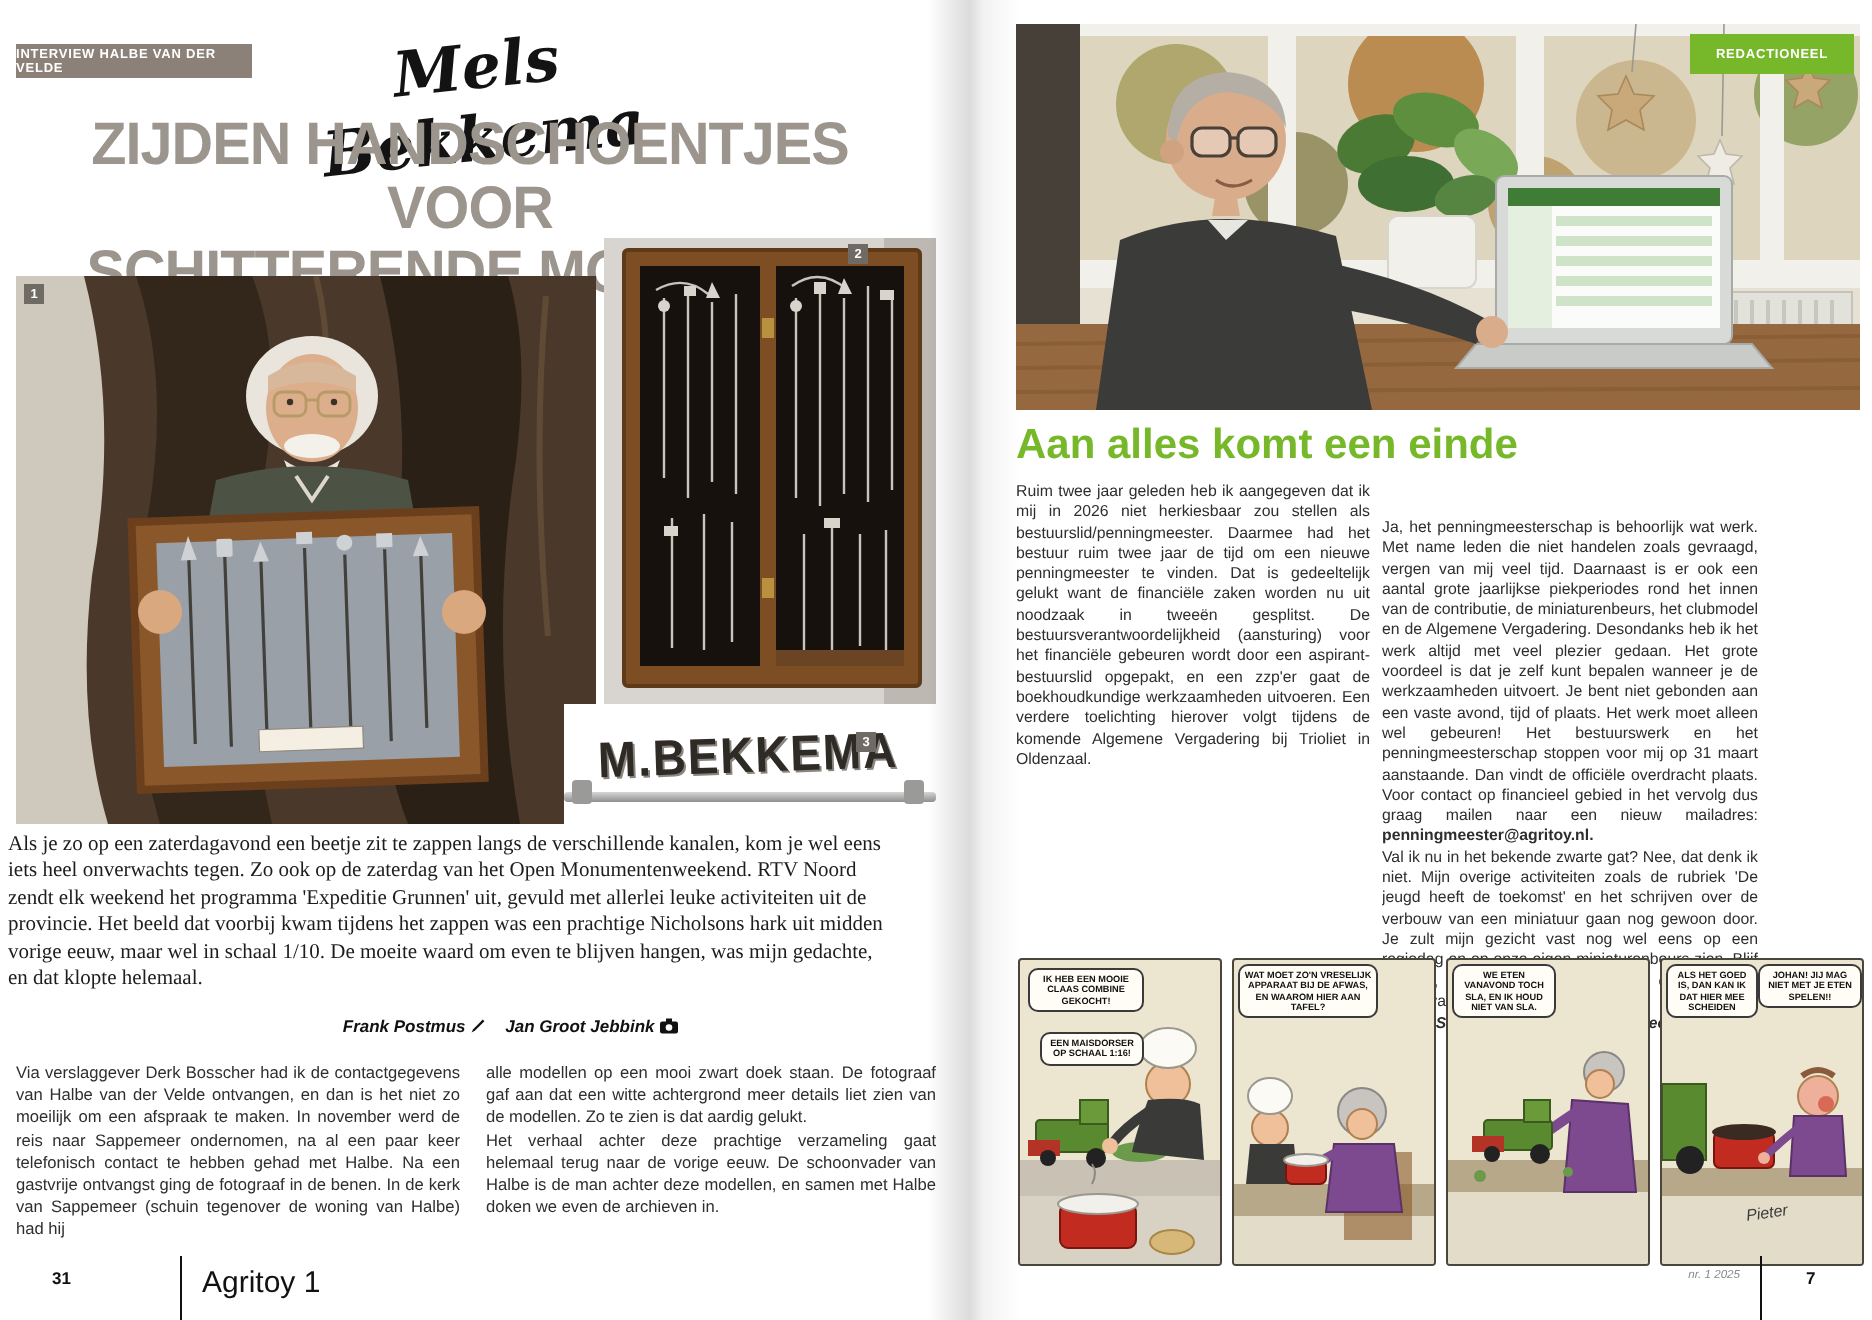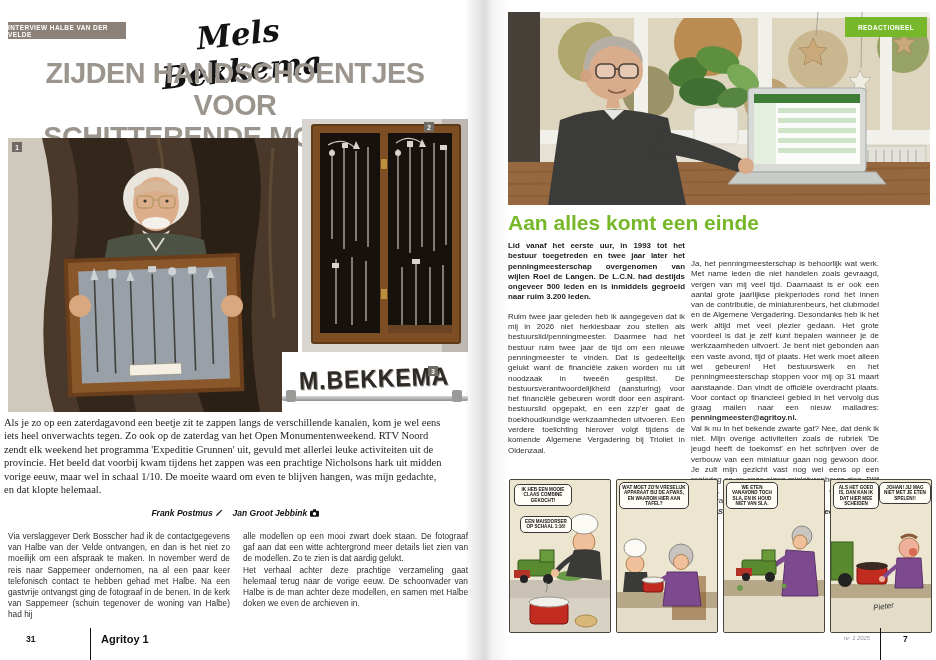--- a/index.html
+++ b/index.html
@@ -23,26 +23,26 @@
   .nameplate{left:282px;top:352px;width:188px;height:62px;background:#fff;}
   .nameplate .letters{position:absolute;left:6px;top:12px;width:172px;text-align:center;
        font-size:25px;font-weight:bold;letter-spacing:1px;color:#2e2a25;transform:rotate(-2deg) scaleX(.92);
        text-shadow:1px 1px 0 #8a857e;}
   .nameplate .bar{position:absolute;left:0px;top:44px;width:186px;height:5px;
        background:linear-gradient(#d6d6d6,#8f8f8f);border-radius:2px;}
   .nameplate .foot{position:absolute;width:10px;height:12px;top:38px;background:#9a9a98;border-radius:2px;}
   .intro{left:4px;top:416px;width:440px;margin:0;text-align:left;
          font-family:"Liberation Serif",serif;font-size:10.5px;line-height:13.4px;color:#1d1d1d;}
   .byline{left:0;top:508px;width:470px;text-align:center;font-size:8.5px;font-weight:bold;
-          font-style:italic;color:#111;}
+          font-style:italic;color:#111;padding-left:20px;}
   .byline svg{vertical-align:-1px;}
   .lcol{font-size:8.3px;line-height:11.2px;text-align:justify;color:#2e2e2e;overflow:hidden;}
   .lcol p{margin:0;}
   .footer-num{font-size:8.5px;font-weight:bold;color:#111;}
-  .footer-title{font-size:11px;font-weight:bold;color:#111;}
+  .footer-title{font-size:15px;font-weight:normal;color:#111;}
   .vline{width:1px;background:#111;}
 
   
   .gutter{left:464px;top:0;width:46px;height:660px;
       background:linear-gradient(to right,rgba(0,0,0,0) 0%,rgba(0,0,0,.14) 45%,rgba(0,0,0,.05) 60%,rgba(0,0,0,0) 100%);}
 
   
   .tag-right{left:845px;top:17px;width:82px;height:20px;background:#76b82a;color:#fff;
              font-size:6.5px;font-weight:bold;letter-spacing:.4px;display:flex;align-items:center;
              justify-content:center;z-index:6;}
@@ -305,21 +305,20 @@
           <path d="M96,98 L105,108 L116,98" fill="#e8e6e0"></path>
         </g>
       </svg>
     </div>
 
     <div class="abs tag-right">REDACTIONEEL</div>
 
     <h2 class="abs r-headline">Aan alles komt een einde</h2>
 
     <div class="abs rcol" style="left:508px;top:241px;width:177px;height:238px;">
-      <p class="lead">Lid vanaf het eerste uur, in 1993 tot het bestuur toegetreden en twee jaar later het penningmeesterschap overgenomen van wijlen Roel de Langen. De L.C.N. had destijds ongeveer 500 leden en is inmiddels gegroeid naar ruim 3.200 leden.</p>
       <p>Ruim twee jaar geleden heb ik aangegeven dat ik mij in 2026 niet herkiesbaar zou stellen als bestuurslid/penningmeester. Daarmee had het bestuur ruim twee jaar de tijd om een nieuwe penningmeester te vinden. Dat is gedeeltelijk gelukt want de financiële zaken worden nu uit noodzaak in tweeën gesplitst. De bestuursverantwoordelijkheid (aansturing) voor het financiële gebeuren wordt door een aspirant-bestuurslid opgepakt, en een zzp'er gaat de boekhoudkundige werkzaamheden uitvoeren. Een verdere toelichting hierover volgt tijdens de komende Algemene Vergadering bij Trioliet in Oldenzaal.</p>
     </div>
 
     <div class="abs rcol" style="left:691px;top:219px;width:188px;height:256px;margin-top:40px;">
       <p><span>Ja, het penningmeesterschap is behoorlijk wat werk. Met name leden die niet handelen zoals gevraagd, vergen van mij veel tijd. Daarnaast is er ook een aantal grote jaarlijkse piekperiodes rond het innen van de contributie, de miniaturenbeurs, het clubmodel en de Algemene Vergadering. Desondanks heb ik het werk altijd met veel plezier gedaan. Het grote voordeel is dat je zelf kunt bepalen wanneer je de werkzaamheden uitvoert. Je bent niet gebonden aan een vaste avond, tijd of plaats. Het werk moet alleen wel gebeuren! Het bestuurswerk en het penningmeesterschap stoppen voor mij op 31 maart aanstaande. Dan vindt de officiële overdracht plaats. Voor contact op financieel gebied in het vervolg dus graag mailen naar een nieuw mailadres: </span><b>penningmeester@agritoy.nl.</b></p>
       <p>Val ik nu in het bekende zwarte gat? Nee, dat denk ik niet. Mijn overige activiteiten zoals de rubriek 'De jeugd heeft de toekomst' en het schrijven over de verbouw van een miniatuur gaan nog gewoon door. Je zult mijn gezicht vast nog wel eens op een regiodag en op onze eigen miniaturenbeurs zien. Blijf gezond, het ga je goed en we zien en/of spreken elkaar vast nog wel eens ergens.</p>
       <p class="signoff"><span>Marcel Scholten (bijna ex-penningmeester)</span>
         <svg width="8" height="8" viewBox="0 0 10 10">
             <path d="M1,9 L3,8 L9,2 L8,1 L2,7 Z" fill="#111"></path>
           </svg>

